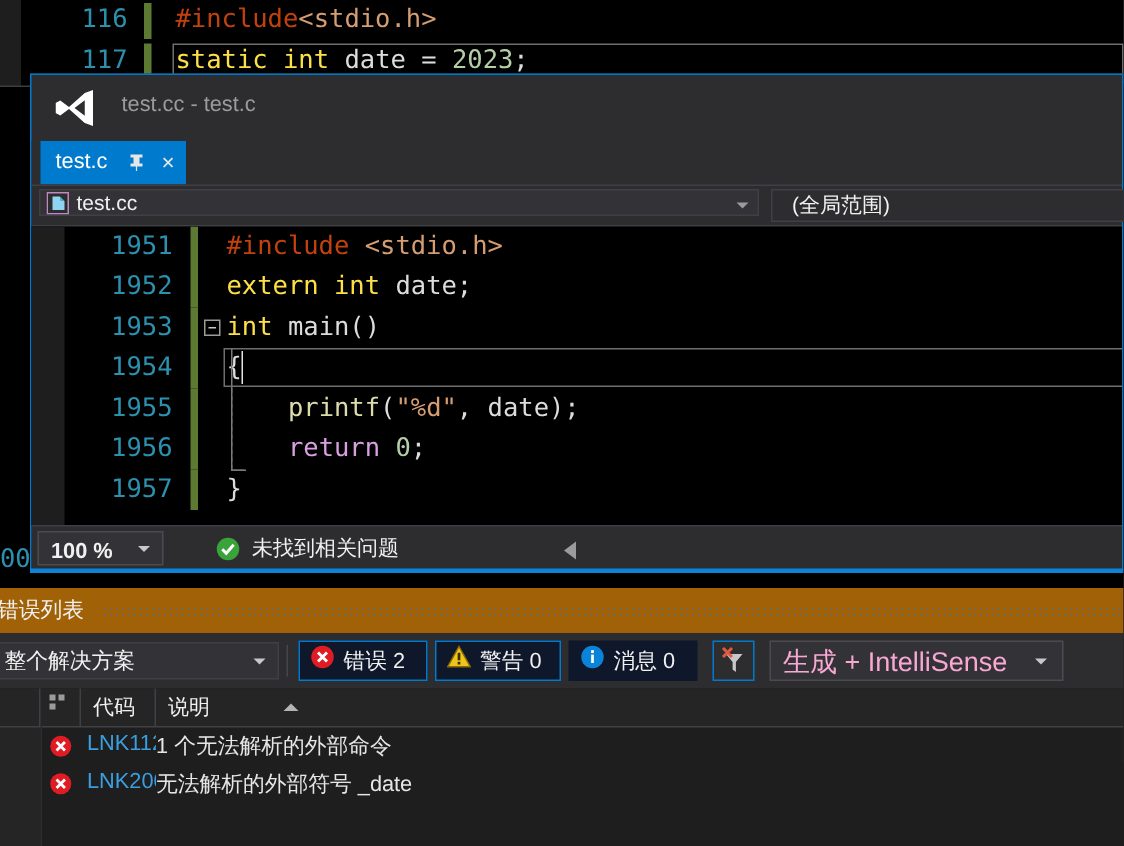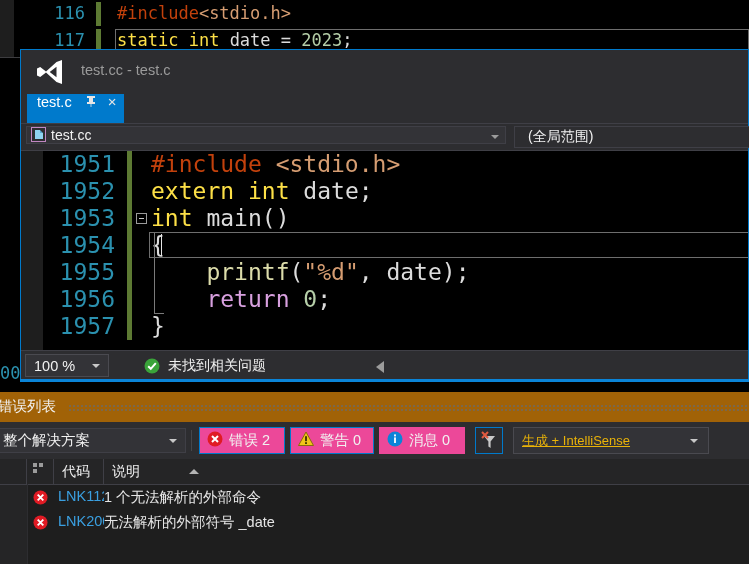--- a/index.html
+++ b/index.html
@@ -39,57 +39,57 @@
   
   .vswin{position:absolute;left:20px;top:49px;width:729px;height:331px;
     background:#2d2d30;border:1px solid #007acc;box-sizing:border-box;}
 
   .vs-title{position:relative;height:44px;}
   .vs-logo{position:absolute;left:16px;top:10px;width:26px;height:24px;}
   .vs-title-text{position:absolute;left:60px;top:12px;font-size:14.5px;color:#9b9b9b;}
 
   .tabstrip{position:relative;height:29px;background:#2d2d30;}
   .tab{position:absolute;left:6px;top:0;height:29px;background:#007acc;
-    display:flex;padding:0 8px 1px 10px;box-sizing:border-box;}
+    display:flex;align-items:center;padding:0 8px 1px 10px;box-sizing:border-box;}
   .tab-label{font-size:14.5px;color:#ffffff;}
   .tab-pin{margin-left:12px;width:14px;height:14px;position:relative;}
   .tab-close{margin-left:10px;font-size:15px;color:#e6e6e6;line-height:1;}
 
   .navbar{position:relative;height:26px;background:#2d2d30;
     border-top:1px solid #3f3f46;border-bottom:1px solid #3f3f46;}
   .nav-combo{position:absolute;left:5px;top:2px;width:480px;height:18px;
-    background:#333337;border:1px solid #3f3f46;box-sizing:border-box;display:flex;align-items:flex-start;}
+    background:#333337;border:1px solid #3f3f46;box-sizing:border-box;display:flex;align-items:center;}
   .nav-icon{width:15px;height:15px;margin-left:4px;position:relative;}
   .nav-combo-text{margin-left:5px;font-size:14px;color:#f1f1f1;}
   .nav-arrow{position:absolute;right:6px;top:8px;width:0;height:0;
     border-left:4px solid transparent;border-right:4px solid transparent;border-top:4px solid #9b9b9b;}
   .nav-combo2{position:absolute;left:493px;top:2px;width:236px;height:22px;
     background:#2d2d30;border:1px solid #3f3f46;box-sizing:border-box;display:flex;align-items:center;}
   .nav-combo2-text{margin-left:13px;font-size:14px;color:#f1f1f1;}
 
   .code-area{position:relative;height:199px;background:#000;overflow:hidden;}
   .cl{position:relative;height:27px;line-height:27px;
-    font-family:"DejaVu Sans Mono","Liberation Mono",monospace;font-size:23px;white-space:pre;padding-left:48px;}
+    font-family:"DejaVu Sans Mono","Liberation Mono",monospace;font-size:17px;white-space:pre;padding-left:48px;}
   .cl-gutterbg{position:absolute;left:0;top:0;width:22px;height:199px;background:#1e1e1e;}
   .cl-ln{position:absolute;left:22px;width:72px;text-align:right;color:#2b91af;}
   .cl-mark{position:absolute;left:106px;width:5px;height:27px;background:#5d7a33;}
   .cl-fold{position:absolute;left:115px;top:8px;width:11px;height:11px;
     border:1px solid #9b9b9b;box-sizing:border-box;}
   .cl-fold:after{content:"";position:absolute;left:2px;top:4px;width:5px;height:1px;background:#c8c8c8;}
   .cl-code{position:absolute;left:130px;}
   .cl-guide{position:absolute;left:133px;width:0;border-left:1px dashed #5a5a5a;}
   .cl-bracket{position:absolute;left:133px;width:9px;border-left:1px solid #7a7a7a;
     border-bottom:1px solid #7a7a7a;}
   .cl-cursorbox{position:absolute;left:128px;top:81px;width:601px;height:26px;
     border:1px solid #6e6e6e;box-sizing:border-box;}
   .cl-caret{position:absolute;left:140px;top:83px;width:1px;height:22px;background:#e6e6e6;}
 
   .vs-status{position:relative;height:30px;background:#2d2d30;border-top:1px solid #3f3f46;}
   .zoom-combo{position:absolute;left:4px;top:3px;width:84px;height:23px;
-    background:#333337;border:1px solid #4a4a50;box-sizing:border-box;display:flex;align-items:center;}
+    background:#333337;border:1px solid #4a4a50;box-sizing:border-box;display:flex;align-items:flex-end;font-weight:bold;}
   .zoom-text{margin-left:8px;font-size:14.5px;color:#f1f1f1;}
   .zoom-arrow{position:absolute;right:8px;top:9px;width:0;height:0;
     border-left:4px solid transparent;border-right:4px solid transparent;border-top:4px solid #c8c8c8;}
   .stat-ok{position:absolute;left:123px;top:7px;width:16px;height:16px;}
   .stat-text{position:absolute;left:147px;top:6px;font-size:14px;color:#f1f1f1;}
   .stat-tri{position:absolute;left:355px;top:10px;width:0;height:0;
     border-top:6px solid transparent;border-bottom:6px solid transparent;border-right:8px solid #9b9b9b;}
   .hscroll{position:absolute;left:-1px;bottom:-1px;width:729px;height:3px;background:#0a84d8;}
 
   
@@ -100,27 +100,27 @@
     background-image:radial-gradient(#6a6a6a 0.7px, transparent 0.8px);
     background-size:4px 4px;opacity:.75;}
 
   .err-toolbar{position:relative;height:37px;background:#2d2d30;}
   .scope-combo{position:absolute;left:-4px;top:6px;width:190px;height:25px;
     background:#333337;border:1px solid #3f3f46;box-sizing:border-box;display:flex;align-items:center;}
   .scope-text{margin-left:6px;font-size:14.5px;color:#f1f1f1;}
   .sep{position:absolute;top:8px;width:1px;height:21px;background:#46464a;}
 
   .togbtn{position:absolute;top:5px;height:27px;border:1px solid #007acc;
-    box-sizing:border-box;display:flex;align-items:center;padding:0 7px;background:#ec4899;}
+    box-sizing:border-box;display:flex;align-items:center;padding:0 7px;background:#0f172a;}
   .togbtn .lbl{margin-left:6px;font-size:14.5px;color:#f1f1f1;}
   .filterbtn{position:absolute;left:475px;top:5px;width:28px;height:27px;
     border:1px solid #007acc;box-sizing:border-box;background:#2d2d30;}
   .build-combo{position:absolute;left:513px;top:5px;width:196px;height:27px;
     background:#333337;border:1px solid #4a4a50;box-sizing:border-box;display:flex;align-items:center;}
-  .build-text{margin-left:8px;font-size:13px;color:#eab308;text-decoration:underline;}
+  .build-text{margin-left:8px;font-size:18px;color:#f9a8d4;}
 
   .err-grid{position:relative;height:105px;background:#1e1e1e;}
   .grid-head{position:relative;height:25px;background:#252526;border-bottom:1px solid #3f3f46;}
   .gh{position:absolute;top:0;height:25px;border-right:1px solid #3f3f46;box-sizing:border-box;}
   .gh .t{position:absolute;left:8px;top:4px;font-size:14px;color:#f1f1f1;}
   .sort-asc{position:absolute;left:85px;top:10px;width:0;height:0;
     border-left:5px solid transparent;border-right:5px solid transparent;border-bottom:5px solid #b4b4b4;}
   .row{position:relative;height:25px;}
   .row-icon{position:absolute;left:33px;top:5px;width:15px;height:15px;}
   .row-code{position:absolute;left:58px;top:3px;width:46px;overflow:hidden;

